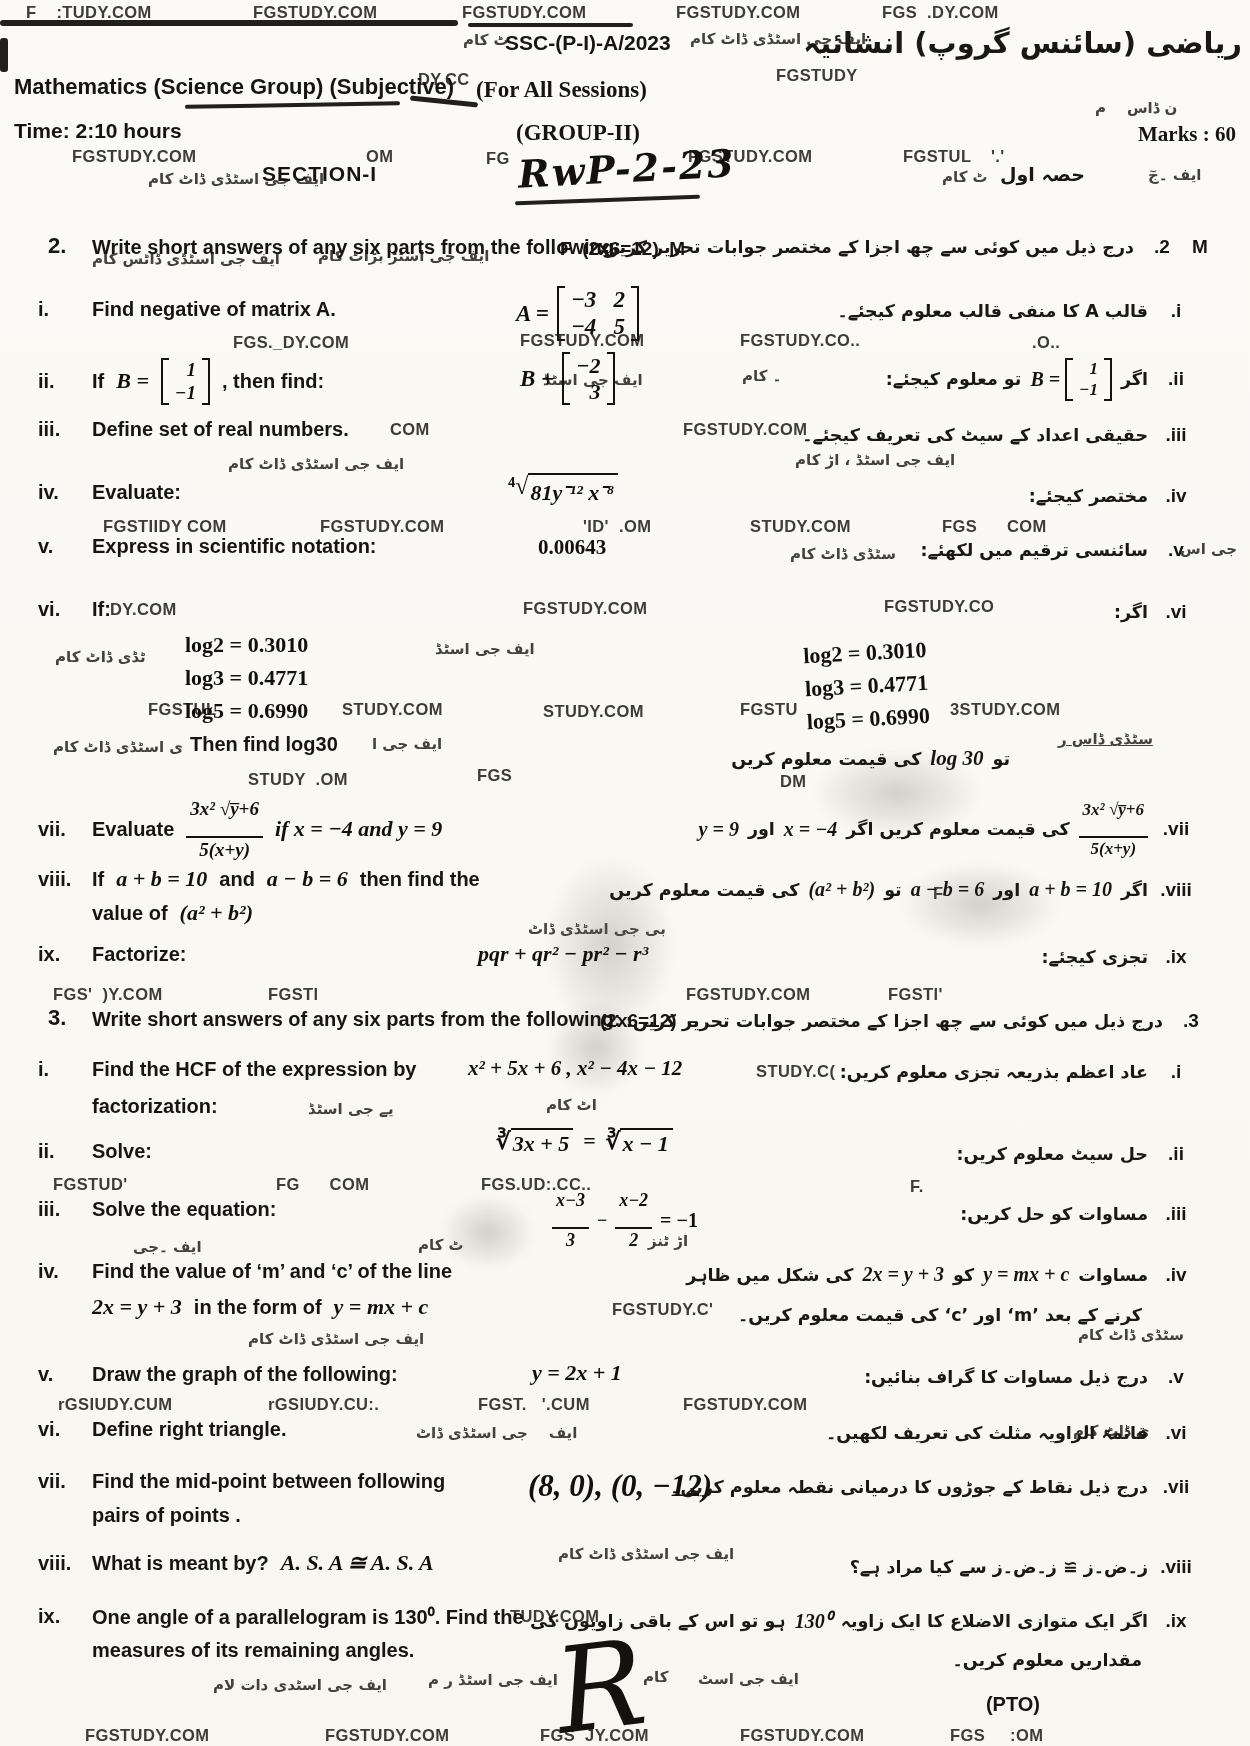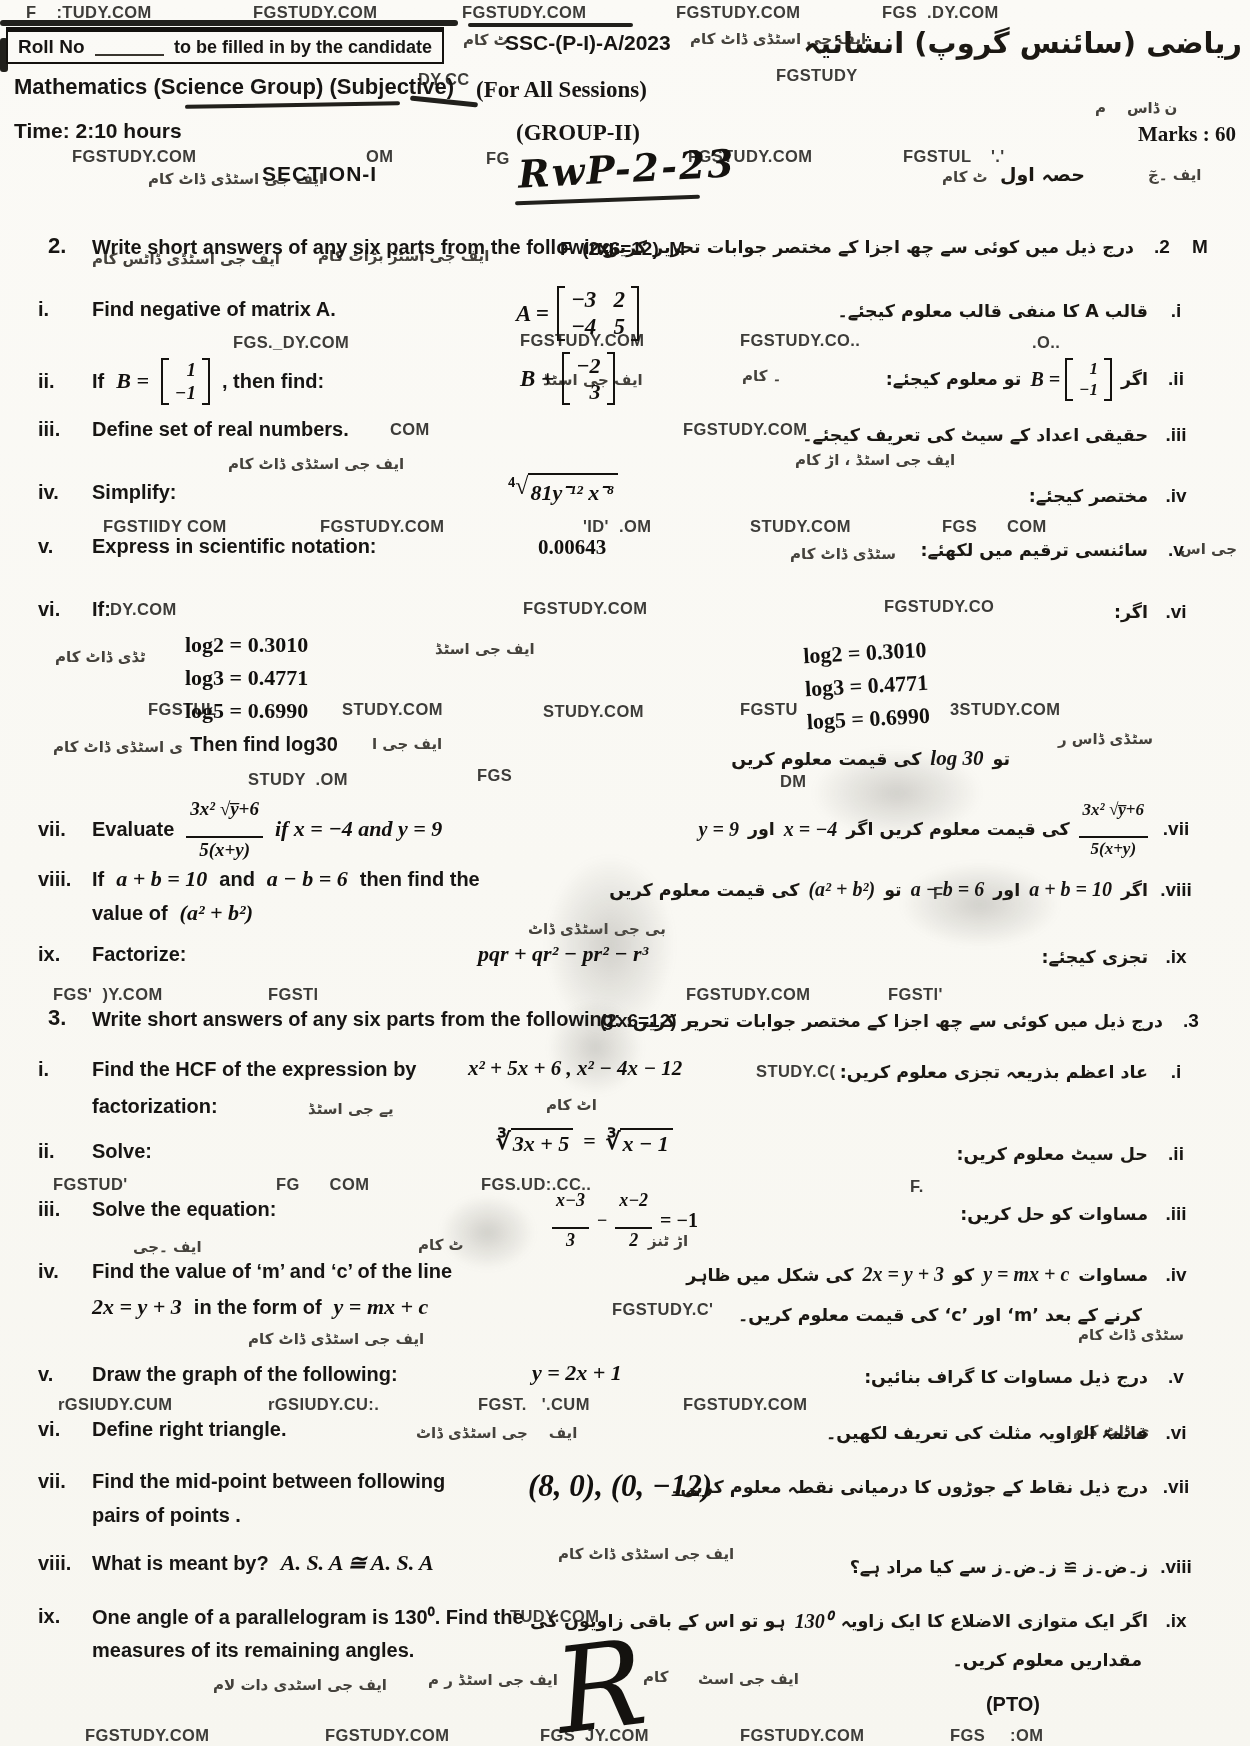--- a/index.html
+++ b/index.html
@@ -88,21 +88,21 @@
       <span class="wm" style="left: 884px; top: 597px;">FGSTUDY.CO</span>
       <span class="wm wm-ur" style="left: 435px; top: 640px;">ایف جی اسٹڈ</span>
       <span class="wm wm-ur" style="left: 55px; top: 648px;">ٹڈی ڈاٹ کام</span>
       <span class="wm" style="left: 116px; top: 700px; margin-left: 32px;">FGSTUL</span>
       <span class="wm" style="left: 342px; top: 700px;">STUDY.COM</span>
       <span class="wm" style="left: 543px; top: 702px;">STUDY.COM</span>
       <span class="wm" style="left: 740px; top: 700px;">FGSTU</span>
       <span class="wm" style="left: 950px; top: 700px;">3STUDY.COM</span>
       <span class="wm wm-ur" style="left: 53px; top: 738px;">ی اسٹڈی ڈاٹ کام</span>
       <span class="wm wm-ur" style="left: 372px; top: 735px;">ایف جی ا</span>
-      <span class="wm wm-ur" style="left: 1058px; top: 730px;">سٹڈی ڈاس ر</span>
+      <span class="wm wm-ur" style="left: 1058px; top: 730px; text-decoration: underline;">سٹڈی ڈاس ر</span>
       <span class="wm" style="left: 248px; top: 770px;">STUDY  .OM</span>
       <span class="wm" style="left: 477px; top: 766px;">FGS</span>
       <span class="wm" style="left: 780px; top: 772px;">DM</span>
       <span class="wm" style="left: 933px; top: 884px;">F</span>
       <span class="wm wm-ur" style="left: 528px; top: 920px;">بی جی اسٹڈی ڈاٹ</span>
       <span class="wm" style="left: 53px; top: 985px;">FGS'  )Y.COM</span>
       <span class="wm" style="left: 268px; top: 985px;">FGSTl</span>
       <span class="wm" style="left: 686px; top: 985px;">FGSTUDY.COM</span>
       <span class="wm" style="left: 888px; top: 985px;">FGSTl'</span>
       <span class="wm" style="left: 756px; top: 1062px;">STUDY.C(</span>
@@ -141,25 +141,20 @@
   <div class="ink" style="left:468px;top:23px;width:165px;height:4px;"></div>
   <div class="ink" style="left:0;top:38px;width:8px;height:34px;"></div>
   <div class="ink" style="left:185px;top:103px;width:215px;height:4px;transform:rotate(-1deg);"></div>
   <div class="ink" style="left:410px;top:99px;width:68px;height:5px;transform:rotate(6deg);"></div>
   <div class="smudge" style="left:545px;top:855px;width:130px;height:180px;"></div>
   <div class="smudge" style="left:900px;top:862px;width:160px;height:85px;"></div>
   <div class="smudge" style="left:548px;top:1000px;width:95px;height:95px;"></div>
   <div class="smudge" style="left:812px;top:748px;width:170px;height:90px;"></div>
   <div class="smudge" style="left:440px;top:1195px;width:95px;height:75px;"></div>
 
-  <div class="rollbox">
-    <span class="b" style="font-size:19px;">Roll No</span>
-    <span class="blank"></span>
-    <span class="b" style="font-size:18px;">to be filled in by the candidate</span>
-  </div>
   <div class="abs b" style="left:505px;top:31px;font-size:21px;">SSC-(P-I)-A/2023</div>
   <div class="abs ur" style="right:8px;top:26px;font-size:29px;">ریاضی (سائنس گروپ) انشائیہ</div>
   <div class="abs b" style="left:14px;top:74px;font-size:22px;">Mathematics (Science Group) (Subjective)</div>
   <div class="abs b" style="left:476px;top:77px;font-size:23px;font-family:'Liberation Serif',serif;">(For All Sessions)</div>
   <div class="abs b" style="left:14px;top:119px;font-size:21px;">Time: 2:10 hours</div>
   <div class="abs b" style="left:516px;top:120px;font-size:23px;font-family:'Liberation Serif',serif;">(GROUP-II)</div>
   <div class="abs b" style="right:14px;top:122px;font-size:21px;font-family:'Liberation Serif',serif;">Marks : 60</div>
   <div class="abs b" style="left:262px;top:162px;font-size:21px;letter-spacing:1px;">SECTION-I</div>
   <div class="abs hand" style="left:518px;top:146px;font-size:38px;transform:rotate(-3deg);letter-spacing:2px;">RwP-2-23</div>
   <div class="ink" style="left:515px;top:198px;width:185px;height:4px;transform:rotate(-2deg);"></div>
@@ -240,21 +235,21 @@
     <span class="b pnum">iii.</span>
     <span class="b">Define set of real numbers.</span>
   </div>
   <div class="ur-row" style="right:55px;top:424px;">
     <span class="ur-idx">.iii</span>
     <span class="ur">حقیقی اعداد کے سیٹ کی تعریف کیجئے۔</span>
   </div>
 
   <div class="p-row" style="left:38px;top:481px;">
     <span class="b pnum">iv.</span>
-    <span class="b">Simplify:</span>
+    <span class="b">Evaluate:</span>
   </div>
   <div class="abs rad" style="left:508px;top:473px;">
     <span class="m radix" style="font-size:24px;">⁴√</span>
     <span class="m radbar">81y⁻¹² x⁻⁸</span>
   </div>
   <div class="ur-row" style="right:55px;top:485px;">
     <span class="ur-idx">.iv</span>
     <span class="ur">مختصر کیجئے:</span>
   </div>
 

